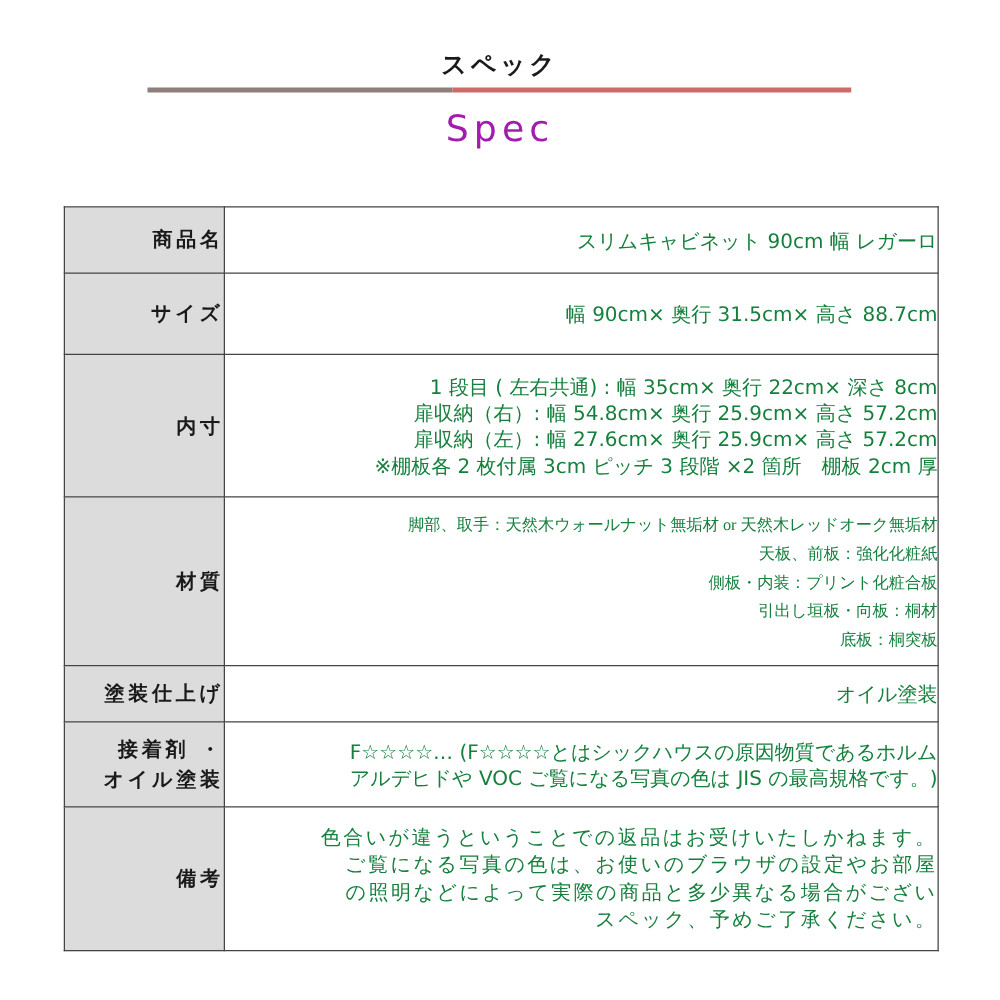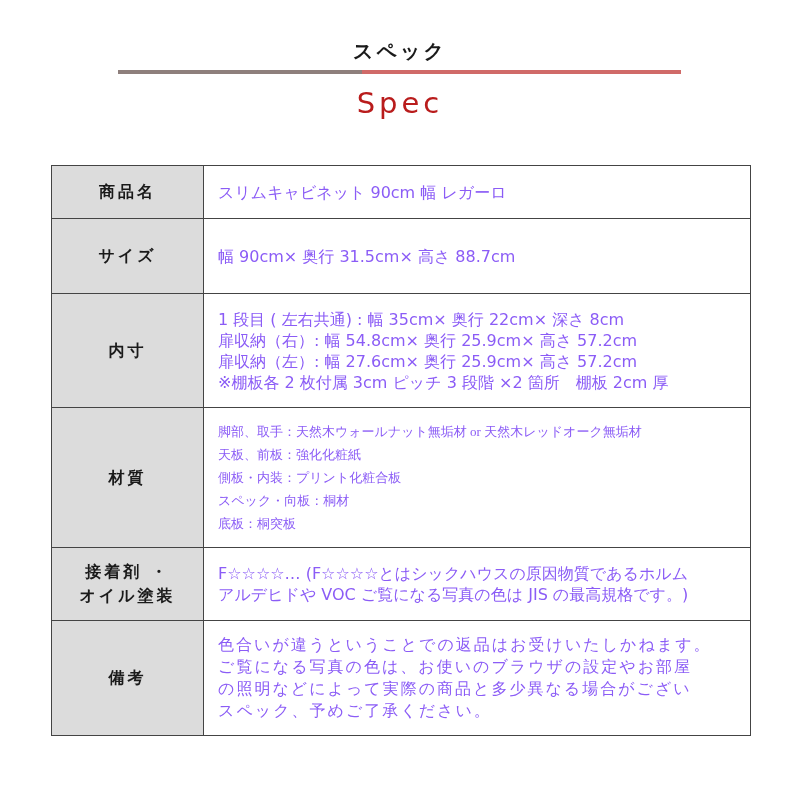--- a/index.html
+++ b/index.html
@@ -4,28 +4,28 @@
   <style>
     html, body { margin: 0; padding: 0; background: #ffffff; }
     body { width: 800px; height: 800px; position: relative; overflow: hidden;
            font-family: "DejaVu Sans", "Liberation Sans", sans-serif; color: #222; }
     .heading-jp { position: absolute; top: 38px; left: 0; width: 800px; text-align: center;
                   font-size: 20px; font-weight: bold; letter-spacing: 3px; color: #1a1a1a; }
     .divider { position: absolute; top: 70px; left: 118px; width: 563px; height: 4px; display: flex; }
     .divider .left { width: 244px; height: 100%; background: #8e7f7c; }
     .divider .right { flex: 1; height: 100%; background: #d06a68; }
     .heading-en { position: absolute; top: 86px; left: 0; width: 800px; text-align: center;
-                  font-size: 29px; letter-spacing: 4px; color: #b91c1c;
+                  font-size: 29px; letter-spacing: 4px; color: #a21caf;
                   font-family: "DejaVu Sans", "Liberation Sans", sans-serif; }
     table.spec { position: absolute; top: 165px; left: 51px; width: 700px;
                  border-collapse: collapse; table-layout: fixed; }
-    table.spec td { border: 1.5px solid #444; vertical-align: middle; padding: 12px; }
+    table.spec td { border: 1.5px solid #444; vertical-align: middle; padding: 0; text-align: right; }
     td.label { width: 127px; background: #dcdcdc; text-align: center;
                font-weight: bold; font-size: 16px; letter-spacing: 3px; color: #1a1a1a; line-height: 24px; }
-    td.value { padding-left: 14px !important; font-size: 16px; color: #8b5cf6; line-height: 21px; }
+    td.value { padding-left: 14px !important; font-size: 16px; color: #15803d; line-height: 21px; }
     td.value.small { font-size: 13px; line-height: 23px; font-family: Liberation Serif, serif; }
     td.value.spaced { letter-spacing: 2px; line-height: 22px; }
     .line { display: block; white-space: nowrap; }
   </style>
 </head>
 <body>
 
 <div class="heading-jp">スペック</div>
 <div class="divider">
   <div class="left"></div>
@@ -34,43 +34,49 @@
 <div class="heading-en">Spec</div>
 
 <table class="spec">
   <tbody>
       <tr style="height:53px">
     <td class="label">商品名</td>
     <td class="value">
       <span class="line">スリムキャビネット 90cm 幅 レガーロ</span>
     </td>
   </tr>
-  <tr style="height:75px">
+  <tr style="height:65px">
     <td class="label">サイズ</td>
     <td class="value">
       <span class="line">幅 90cm× 奥行 31.5cm× 高さ 88.7cm</span>
     </td>
   </tr>
   <tr style="height:114px">
     <td class="label">内寸</td>
     <td class="value">
       <span class="line">1 段目 ( 左右共通) : 幅 35cm× 奥行 22cm× 深さ 8cm</span>
       <span class="line">扉収納（右）: 幅 54.8cm× 奥行 25.9cm× 高さ 57.2cm</span>
       <span class="line">扉収納（左）: 幅 27.6cm× 奥行 25.9cm× 高さ 57.2cm</span>
       <span class="line">※棚板各 2 枚付属 3cm ピッチ 3 段階 ×2 箇所　棚板 2cm 厚</span>
     </td>
   </tr>
   <tr style="height:135px">
     <td class="label">材質</td>
     <td class="value small">
       <span class="line">脚部、取手：天然木ウォールナット無垢材 or 天然木レッドオーク無垢材</span>
       <span class="line">天板、前板：強化化粧紙</span>
       <span class="line">側板・内装：プリント化粧合板</span>
-      <span class="line">スペック・向板：桐材</span>
+      <span class="line">引出し垣板・向板：桐材</span>
       <span class="line">底板：桐突板</span>
+    </td>
+  </tr>
+  <tr style="height:45px">
+    <td class="label">塗装仕上げ</td>
+    <td class="value">
+      <span class="line">オイル塗装</span>
     </td>
   </tr>
   <tr style="height:68px">
     <td class="label">
       <span class="line">接着剤 ・</span>
       <span class="line">オイル塗装</span>
     </td>
     <td class="value">
       <span class="line">F☆☆☆☆… (F☆☆☆☆とはシックハウスの原因物質であるホルム</span>
       <span class="line">アルデヒドや VOC ご覧になる写真の色は JIS の最高規格です。)</span>

